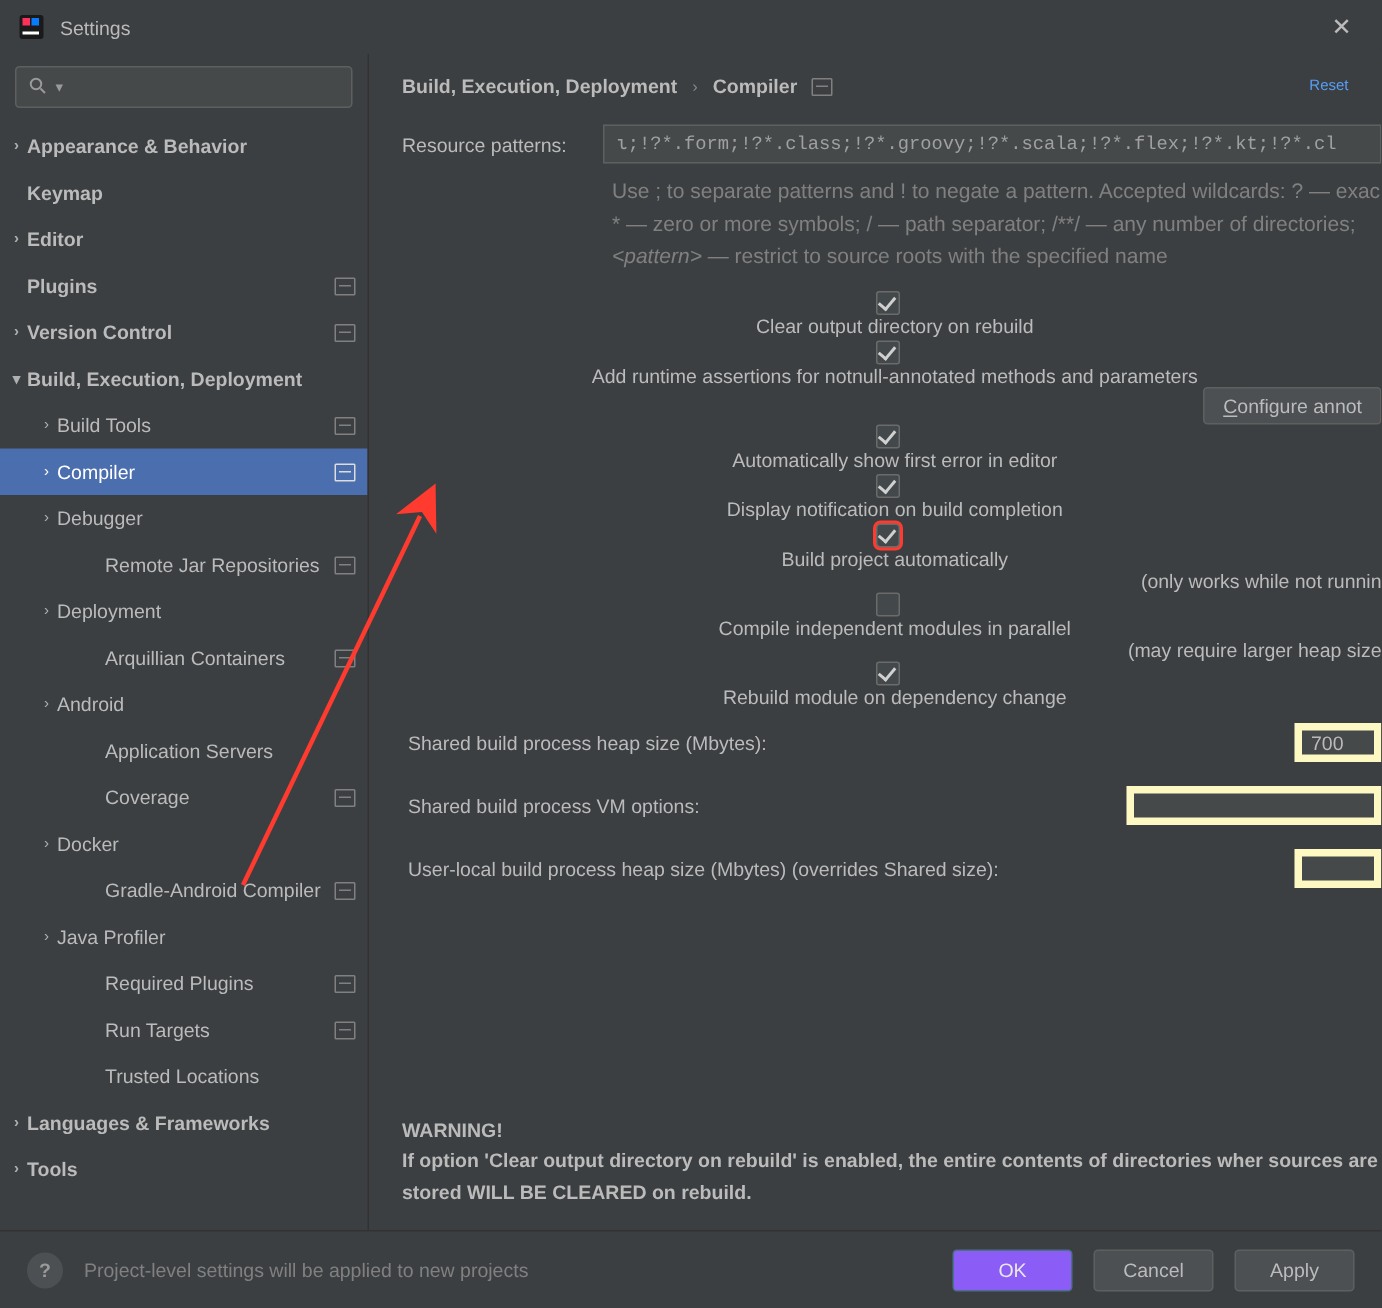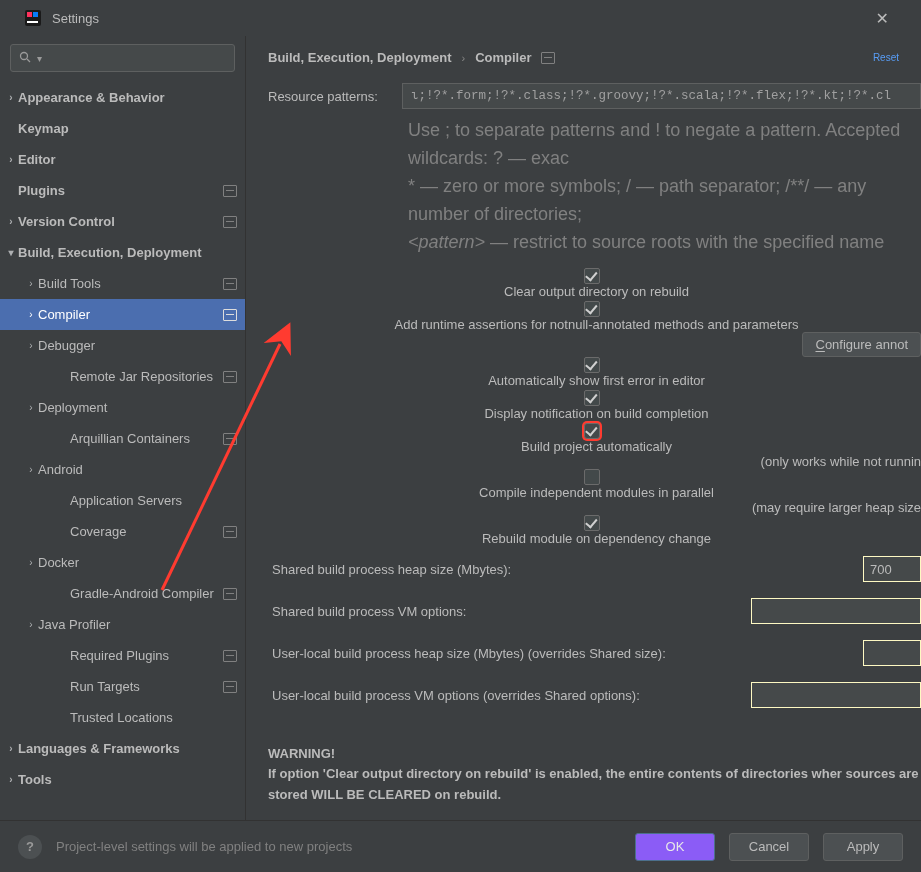--- a/index.html
+++ b/index.html
@@ -8,21 +8,21 @@
   background: #3c3f41;
   font-family: "Segoe UI", Arial, sans-serif;
   font-size: 13px;
   color: #bbbbbb;
   overflow: hidden;
   position: relative;
 }
 .titlebar {
   height: 36px;
   display: flex; align-items: center;
-  padding: 0 24px;
+  padding: 0 12px;
   background: #3c3f41;
 }
 .titlebar .logo {
   width: 18px; height: 18px;
   margin-right: 10px;
   display: inline-flex; align-items: center; justify-content: center;
 }
 .titlebar .title { color: #bbbbbb; font-size: 13px; }
 .titlebar .close { margin-left: auto; color: #bbbbbb; font-size: 16px; cursor: pointer; padding: 4px 8px;}
 .main {
@@ -107,21 +107,21 @@
   background: #45494a;
   border: 1px solid #5e6060;
   color: #a0a0a0;
   font-family: "Consolas","Liberation Mono",monospace;
   font-size: 12.5px;
   padding: 0 8px;
   display:flex; align-items:center;
   white-space: nowrap; overflow:hidden;
 }
 .hint {
-  color: #808080; font-size: 18px;
+  color: #808080; font-size: 14px;
   padding-left: 140px; line-height: 1.55; margin-bottom: 12px;
 }
 .hint i { font-style: italic; }
 
 .chkrow {
   display:flex; align-items:center; min-height: 33px;
   padding-left: 4px;
   flex-direction: column;
 }
 .chkrow .cb {
@@ -145,21 +145,21 @@
   margin-left:auto;
   background:#4c5052; border:1px solid #5e6060; border-radius:3px;
   color:#bbbbbb; padding: 4px 12px; cursor:pointer; white-space:nowrap;
 }
 .u { text-decoration: underline; text-underline-offset: 2px;}
 
 .frow { display:flex; align-items:center; min-height: 42px; padding-left:4px;gap:11px;}
 .frow .flabel { color:#bbbbbb; }
 .frow .finput {
   margin-left:auto; width: 58px; height:26px;
-  background:#45494a; border:1px solid #fef9c3; color:#bbbbbb;
+  background:#45494a; border:5px solid #fef9c3; color:#bbbbbb;
   padding:0 6px; display:flex; align-items:center;
 }
 .frow .finput.wide { width: 170px; }
 .frow .finput.empty { color:transparent;}
 
 .warning {
   position:absolute; left:22px; right:0; bottom:0;
   color:#bbbbbb; font-weight:600; line-height:1.6;
   padding-bottom: 14px;
 }
@@ -385,24 +385,20 @@
           </span>
       </div>
       <div class="frow">
         <span class="flabel">Shared build process VM options:</span>
         <span class="finput wide empty"></span>
       </div>
       <div class="frow">
         <span class="flabel">User-local build process heap size (Mbytes) (overrides Shared size):</span>
         <span class="finput empty"></span>
       </div>
-      <div class="frow">
-        <span class="flabel">User-local build process VM options (overrides Shared options):</span>
-        <span class="finput wide empty"></span>
-      </div>
     </div>
 
     <div class="warning">
       <div>WARNING!</div>
       <div>If option 'Clear output directory on rebuild' is enabled, the entire contents of directories wher sources are stored WILL BE CLEARED on rebuild.</div>
     </div>
   </div>
 </div>
 
 <div class="footer">

